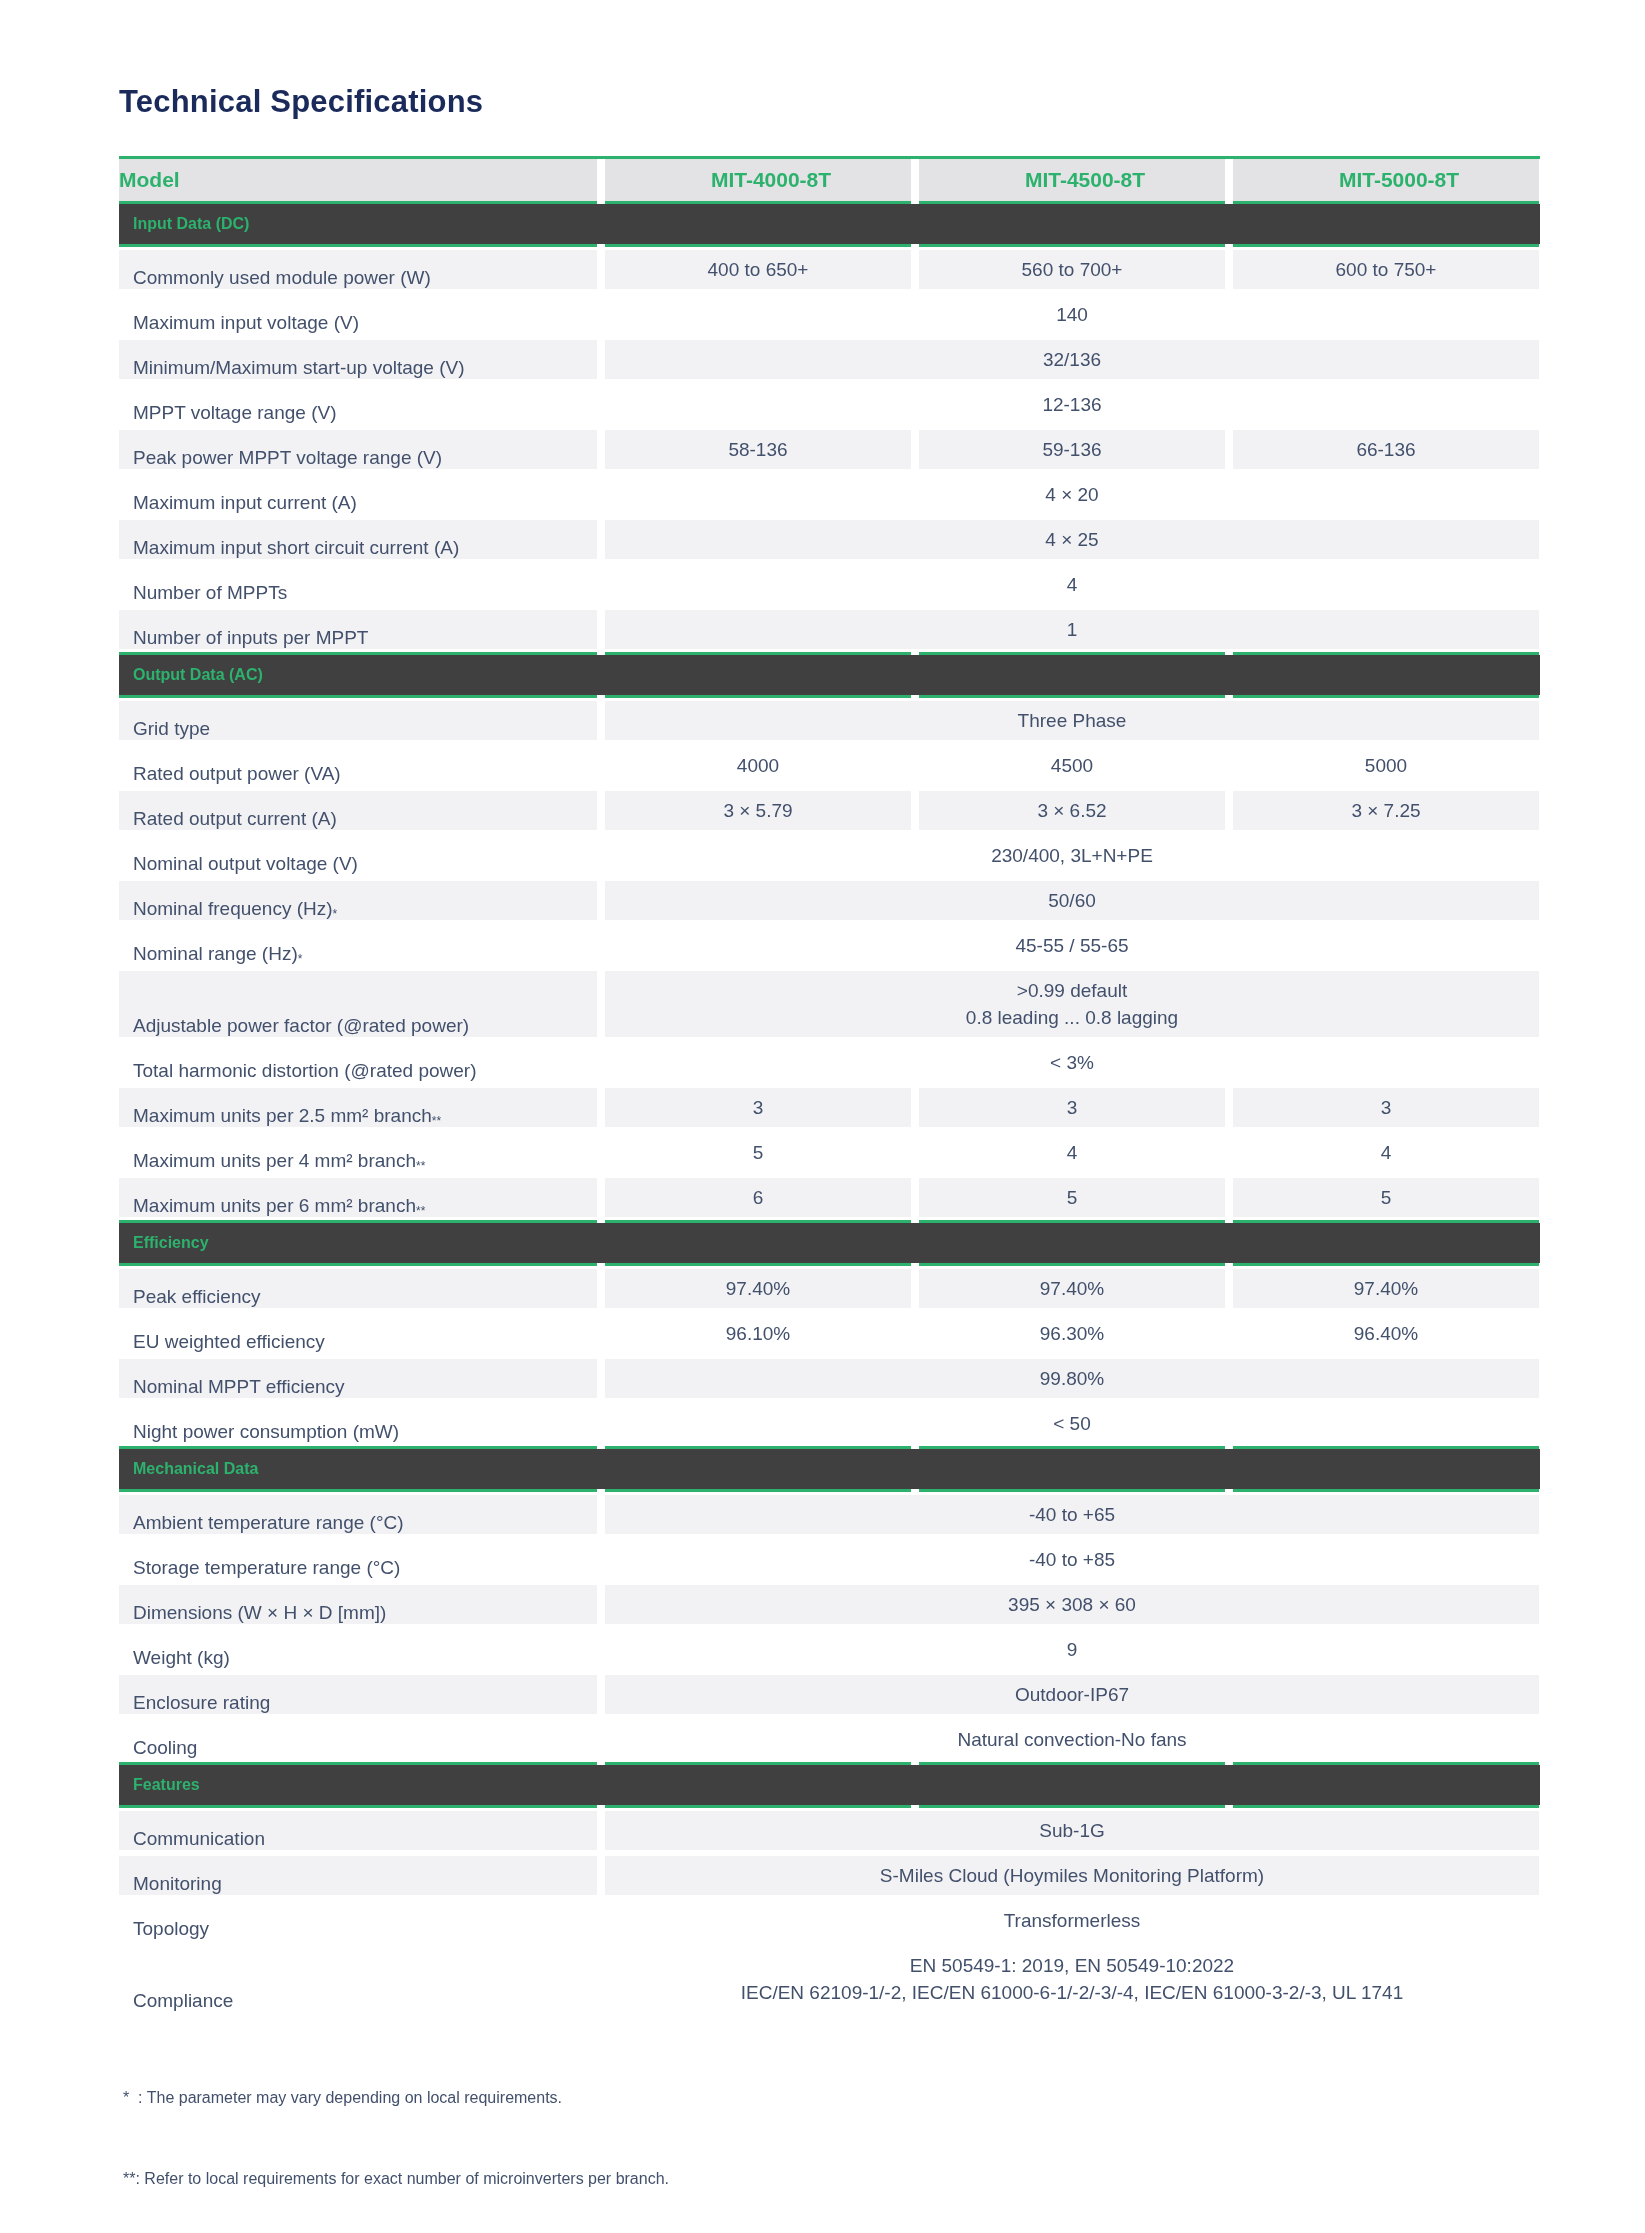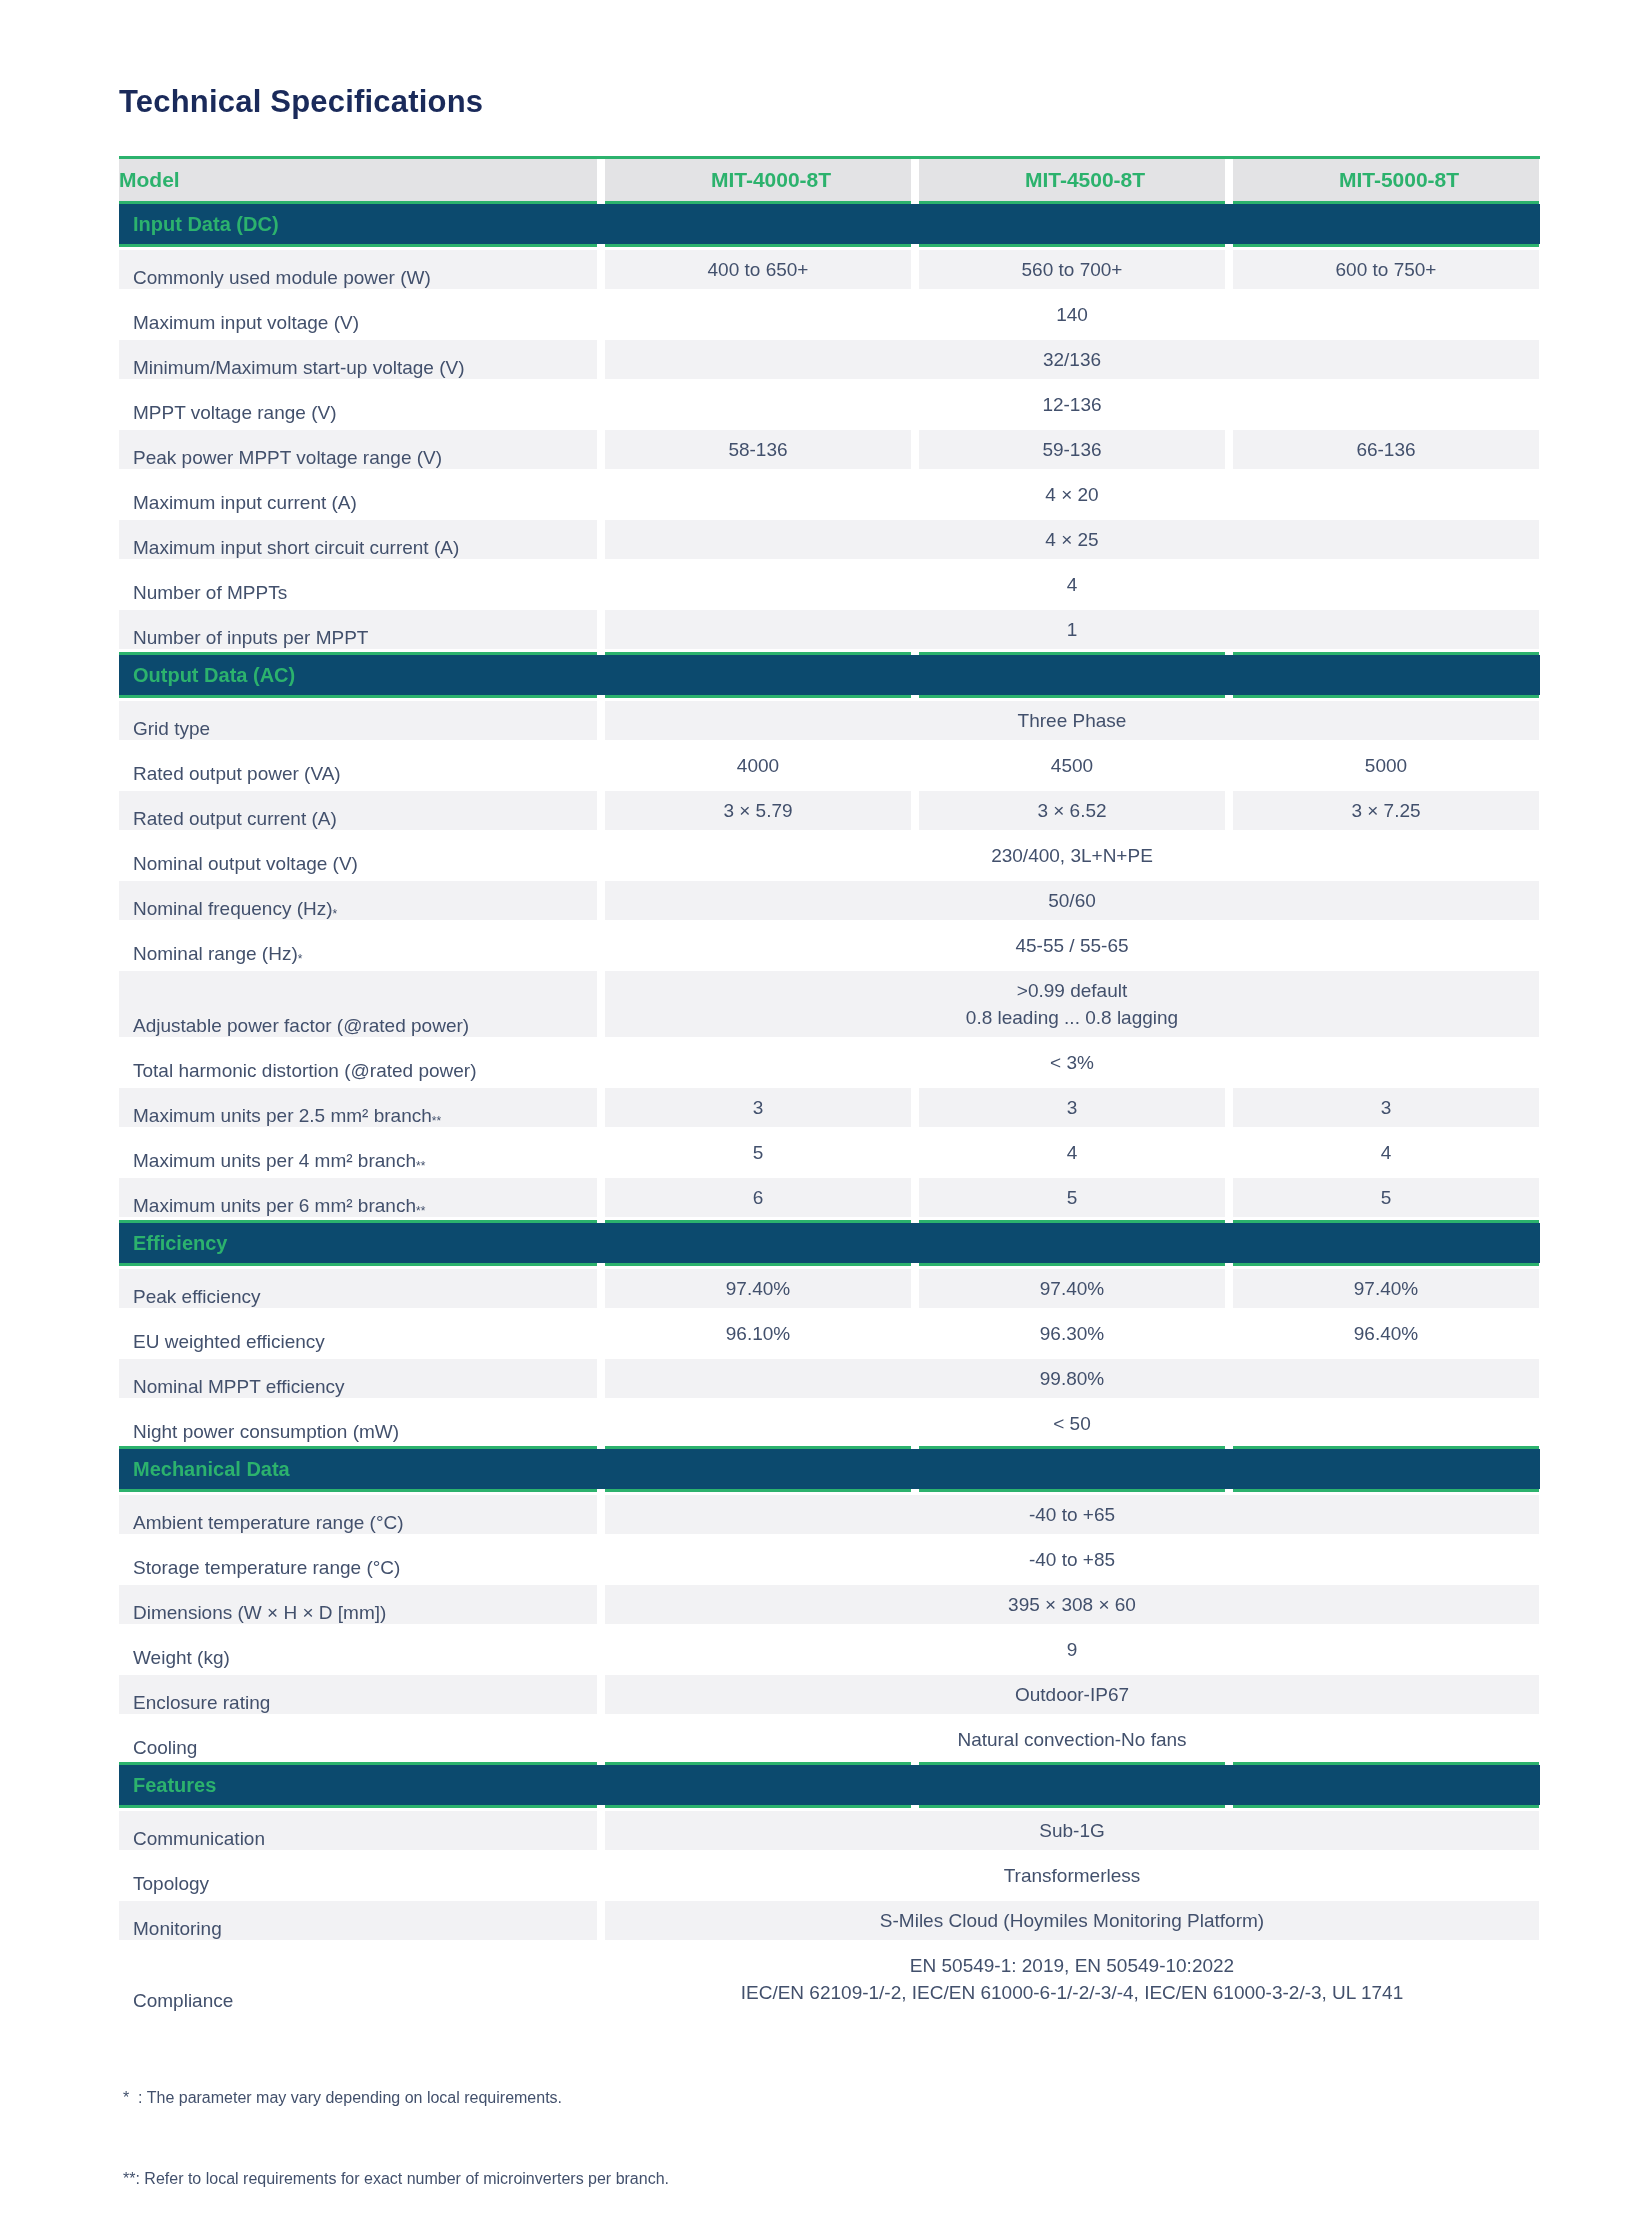--- a/index.html
+++ b/index.html
@@ -27,21 +27,21 @@
   .rule span{height:3px;background:var(--green);display:block;}
   .header-row > div{
     min-height:42px;background:var(--header-bg);
     display:flex;align-items:center;
     color:var(--green);font-weight:700;font-size:21px;
   }
   .header-row .hlab{justify-content:flex-start;}
   .header-row .hcol{justify-content:center;padding-left:26px;}
   .section-title{
     min-height:40px;display:flex;align-items:center;padding-left:14px;
-    color:var(--green);font-weight:700;font-size:20px;background:#0c4a6e;
+    color:var(--green);font-weight:700;font-size:16px;background:#404040;
   }
   .row{padding:3px 0;}
   .row > div{min-height:39px;}
   .row.tall > div{min-height:66px;}
   .row.striped > div{background:var(--stripe);}
   .lab{
     display:flex;align-items:flex-end;padding-left:14px;
     color:var(--text);font-size:19px;
   }
   .val{
@@ -338,31 +338,31 @@
           <span></span>
           <span></span>
           <span></span>
         </div>
         <div class="grid row striped">
           <div class="lab">
             <span>Communication</span>
           </div>
           <div class="val mcell">Sub-1G</div>
         </div>
+        <div class="grid row striped">
+          <div class="lab">
+            <span>Monitoring</span>
+          </div>
+          <div class="val mcell">S-Miles Cloud (Hoymiles Monitoring Platform)</div>
+        </div>
         <div class="grid row">
           <div class="lab">
             <span>Topology</span>
           </div>
           <div class="val mcell">Transformerless</div>
-        </div>
-        <div class="grid row striped">
-          <div class="lab">
-            <span>Monitoring</span>
-          </div>
-          <div class="val mcell">S-Miles Cloud (Hoymiles Monitoring Platform)</div>
         </div>
         <div class="grid row tall">
           <div class="lab">
             <span>Compliance</span>
           </div>
           <div class="val mcell">
             <div>EN 50549-1: 2019, EN 50549-10:2022</div>
             <div>IEC/EN 62109-1/-2, IEC/EN 61000-6-1/-2/-3/-4, IEC/EN 61000-3-2/-3, UL 1741</div>
           </div>
         </div>

